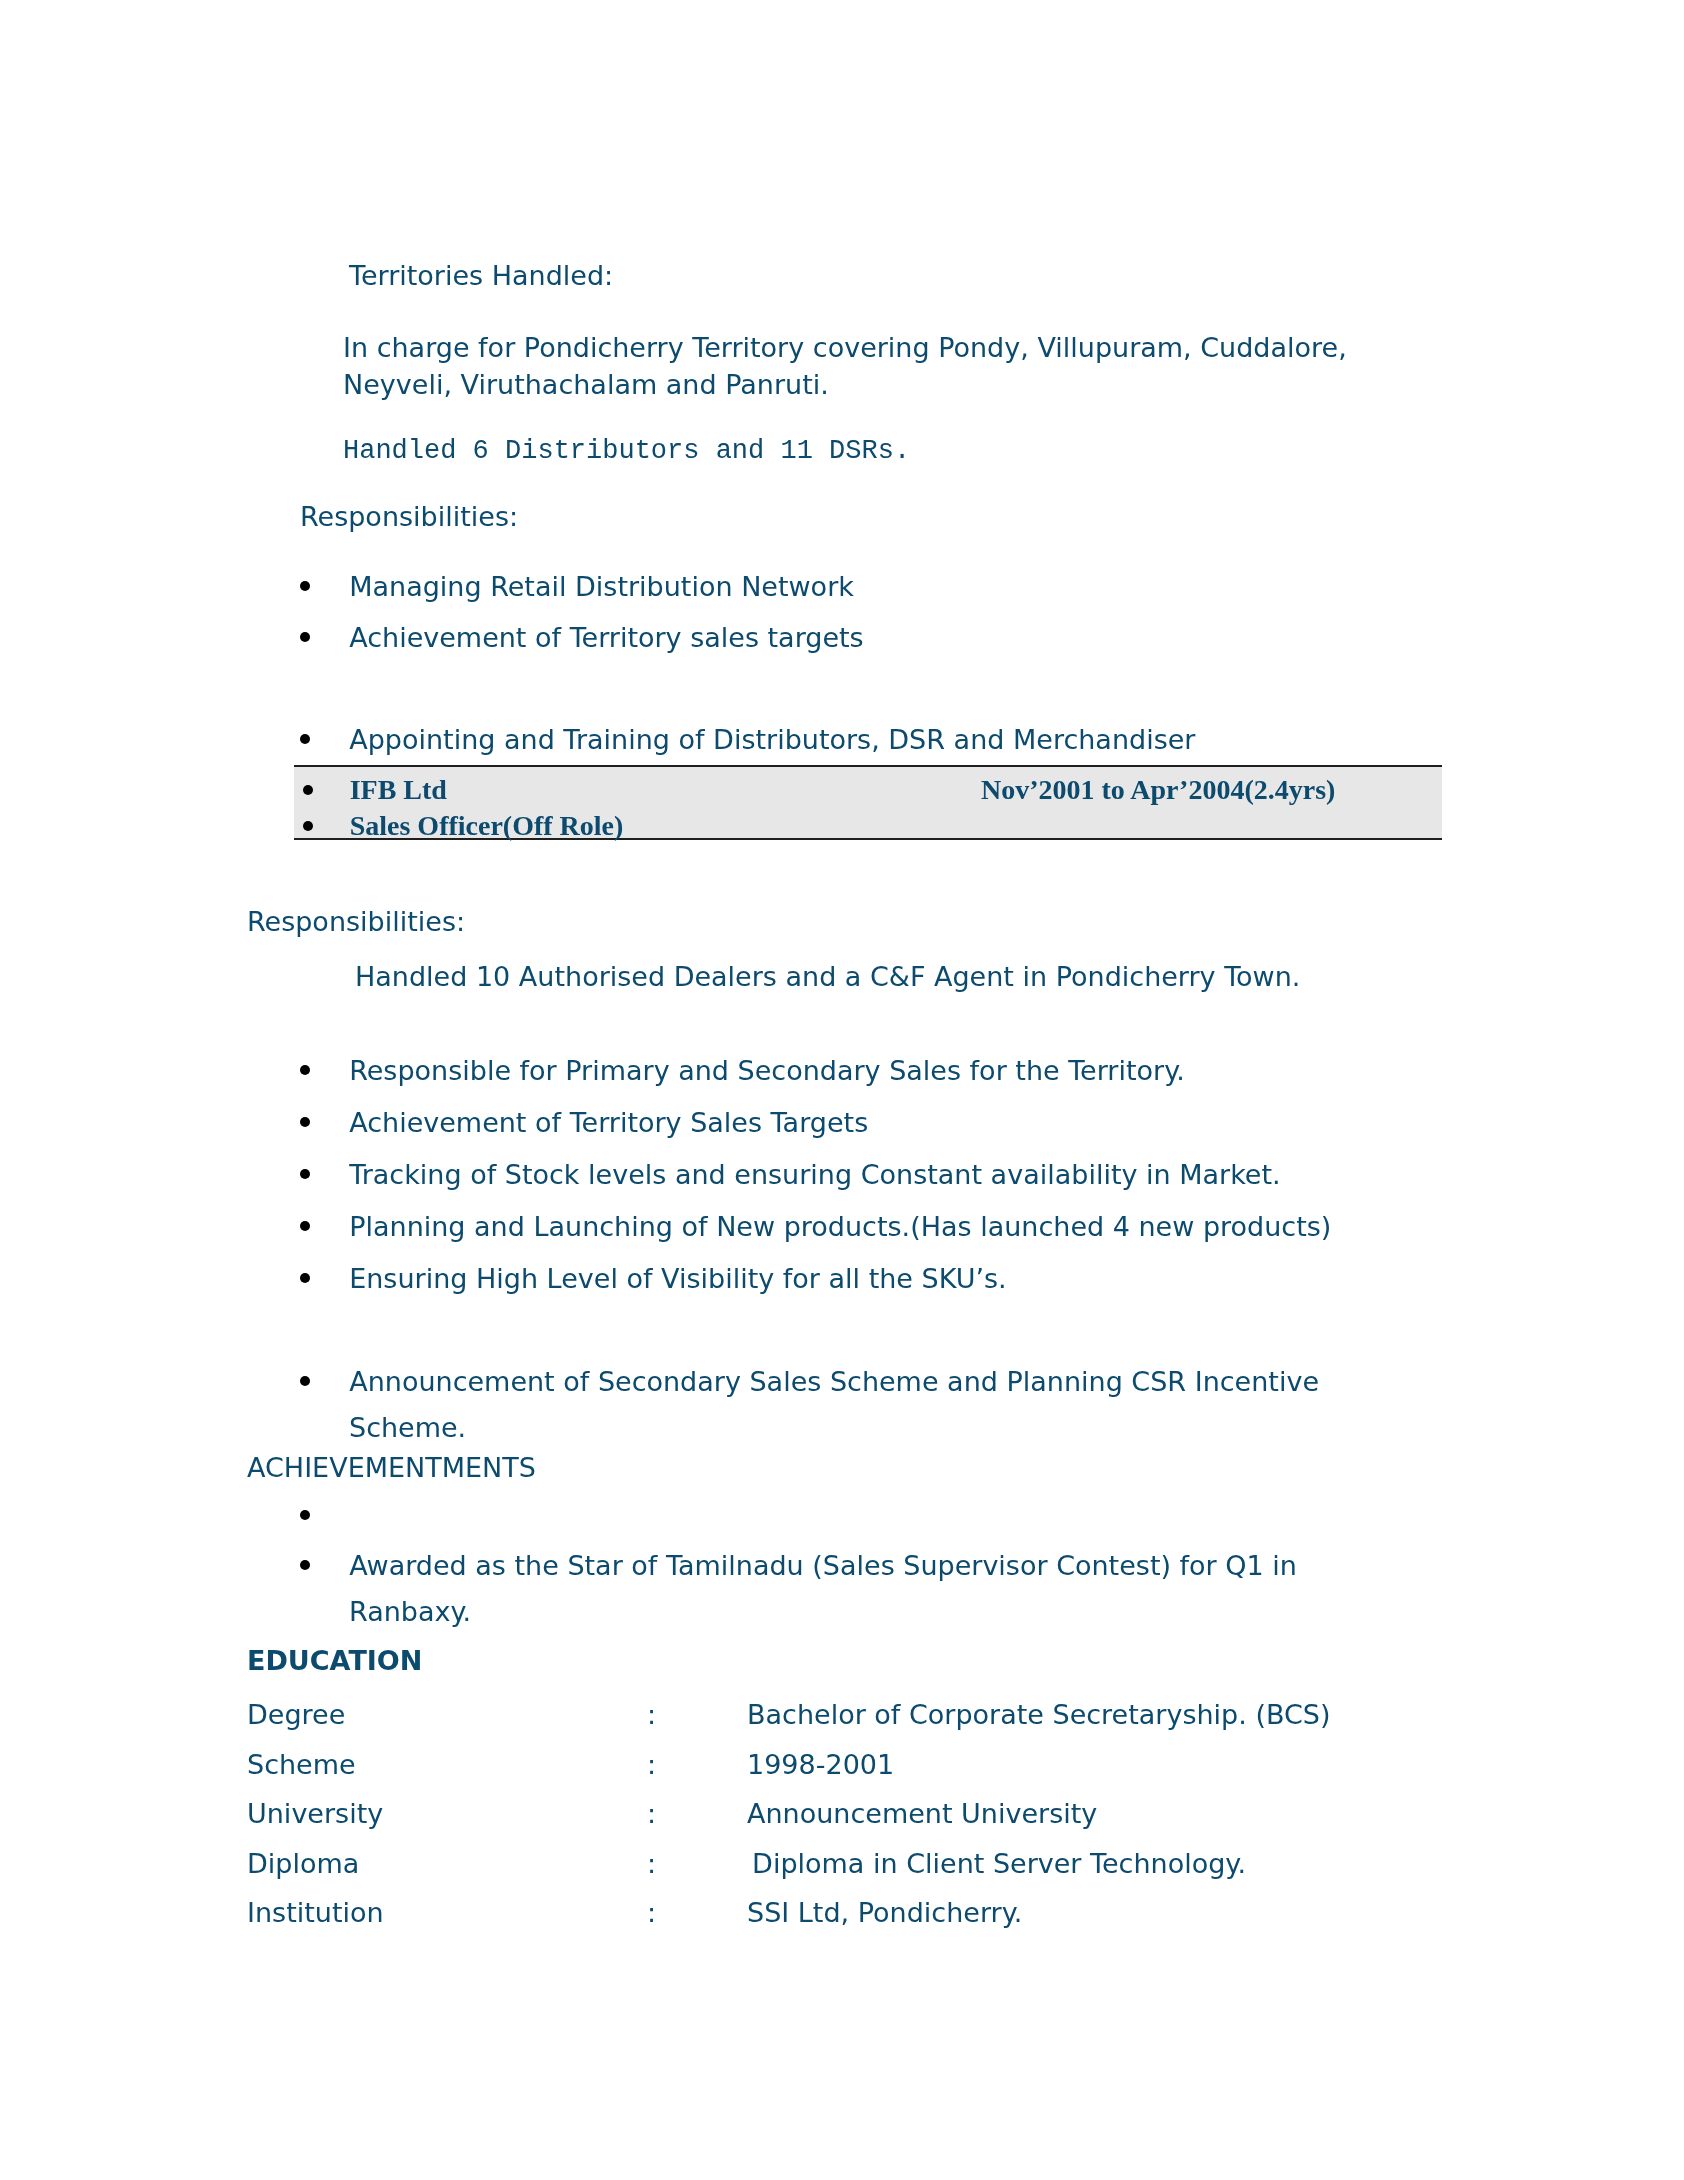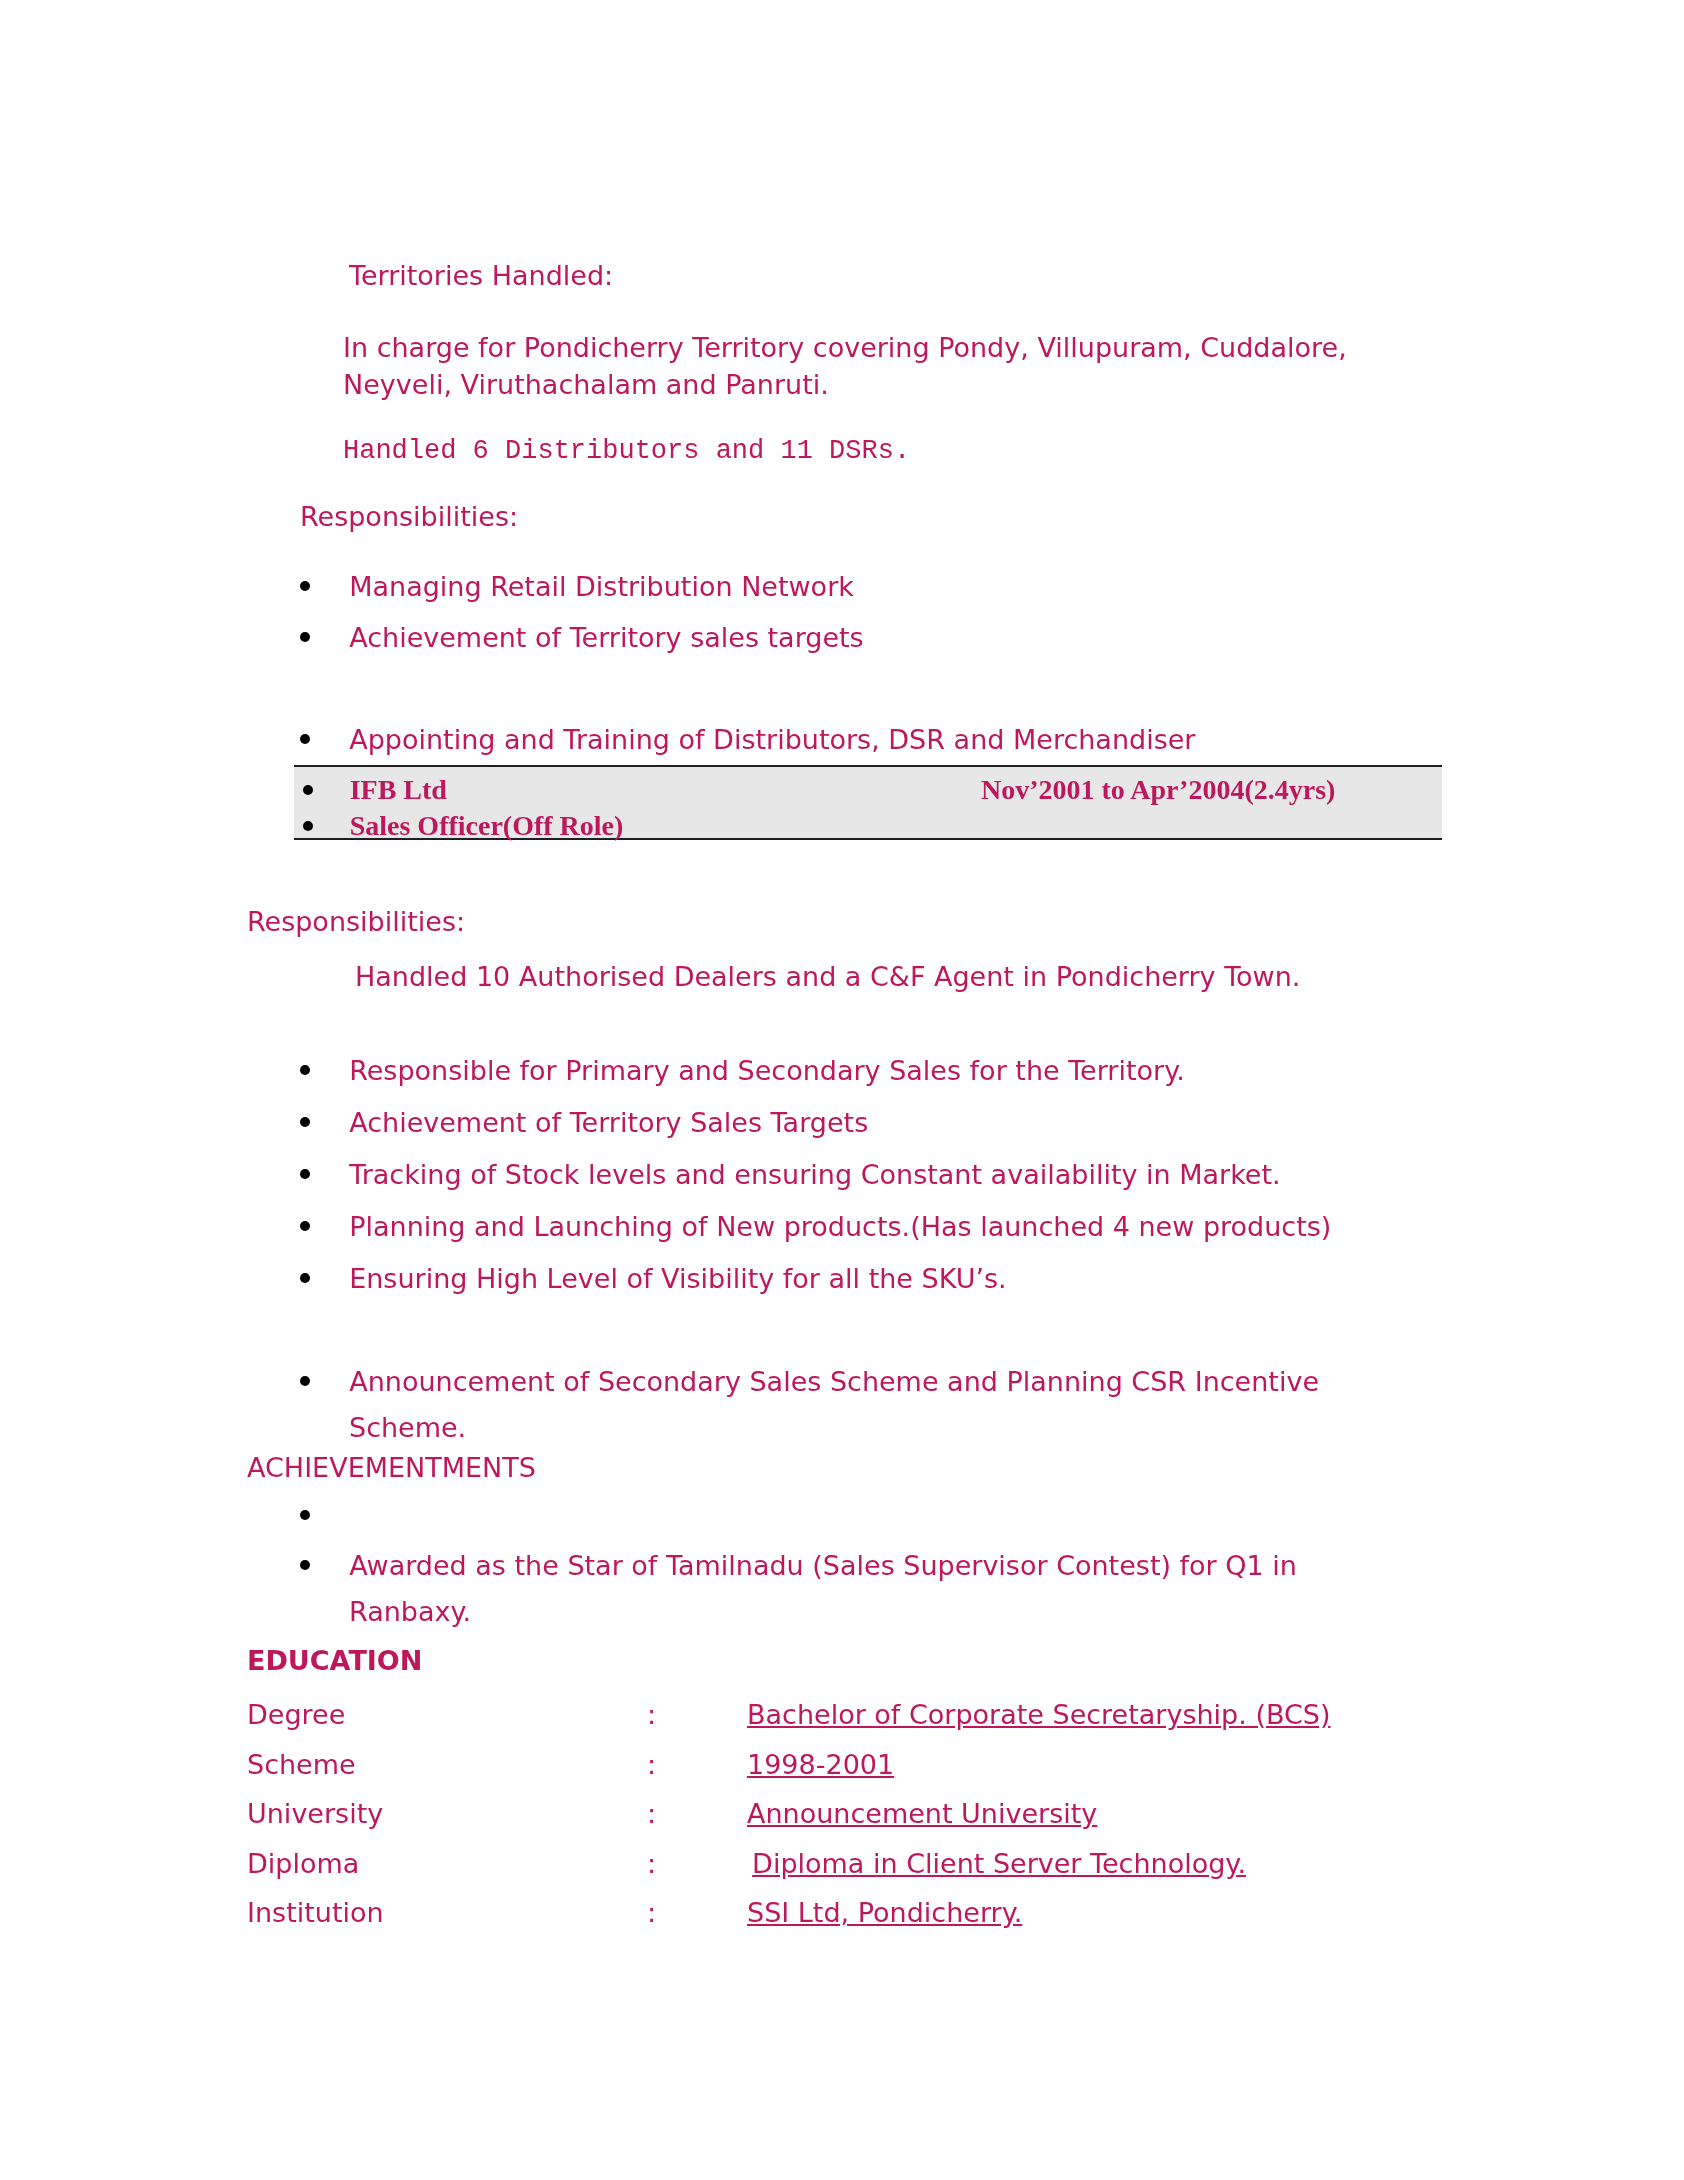--- a/index.html
+++ b/index.html
@@ -3,21 +3,21 @@
 <meta charset="utf-8">
 <style>
   html, body { margin: 0; padding: 0; background: #9a9a9a; }
   .page {
     position: relative;
     width: 1685px;
     height: 2181px;
     margin: 0 auto;
     background: #ffffff;
     font-family: "DejaVu Sans", "Liberation Sans", sans-serif;
-    color: #be185d;
+    color: #0c4a6e;
     overflow: hidden;
   }
   .line {
     position: absolute;
     font-size: 27px;
     line-height: 34px;
     white-space: nowrap;
   }
   .bullet-row {
     position: absolute;
@@ -48,21 +48,21 @@
     background: #e7e7e7;
     border-top: 2.6px solid #1f1f1f;
     border-bottom: 2.6px solid #1f1f1f;
     font-family: "Liberation Serif", "DejaVu Serif", serif;
     font-weight: bold;
     font-size: 28px;
   }
   .banner-row { position: absolute; left: 8.5px; white-space: nowrap; }
   .banner-row .bullet-text { margin-left: 37px; }
   .banner-date { position: absolute; left: 687px; top: 6.8px; white-space: nowrap; }
-  .edu-row { position: absolute; left: 247px; font-size: 27px; line-height: 34px; white-space: nowrap; text-decoration: underline; }
+  .edu-row { position: absolute; left: 247px; font-size: 27px; line-height: 34px; white-space: nowrap; }
   .edu-label { display: inline-block; width: 400px; }
   .edu-colon { display: inline-block; width: 100px; }
 </style>
 </head>
 <body>
 
 <div class="page">
 
   <div class="line" style="left:349px; top:259px;">Territories Handled:</div>
   <div class="line" style="left:343px; top:331px;">In charge for Pondicherry Territory covering Pondy, Villupuram, Cuddalore,</div>

